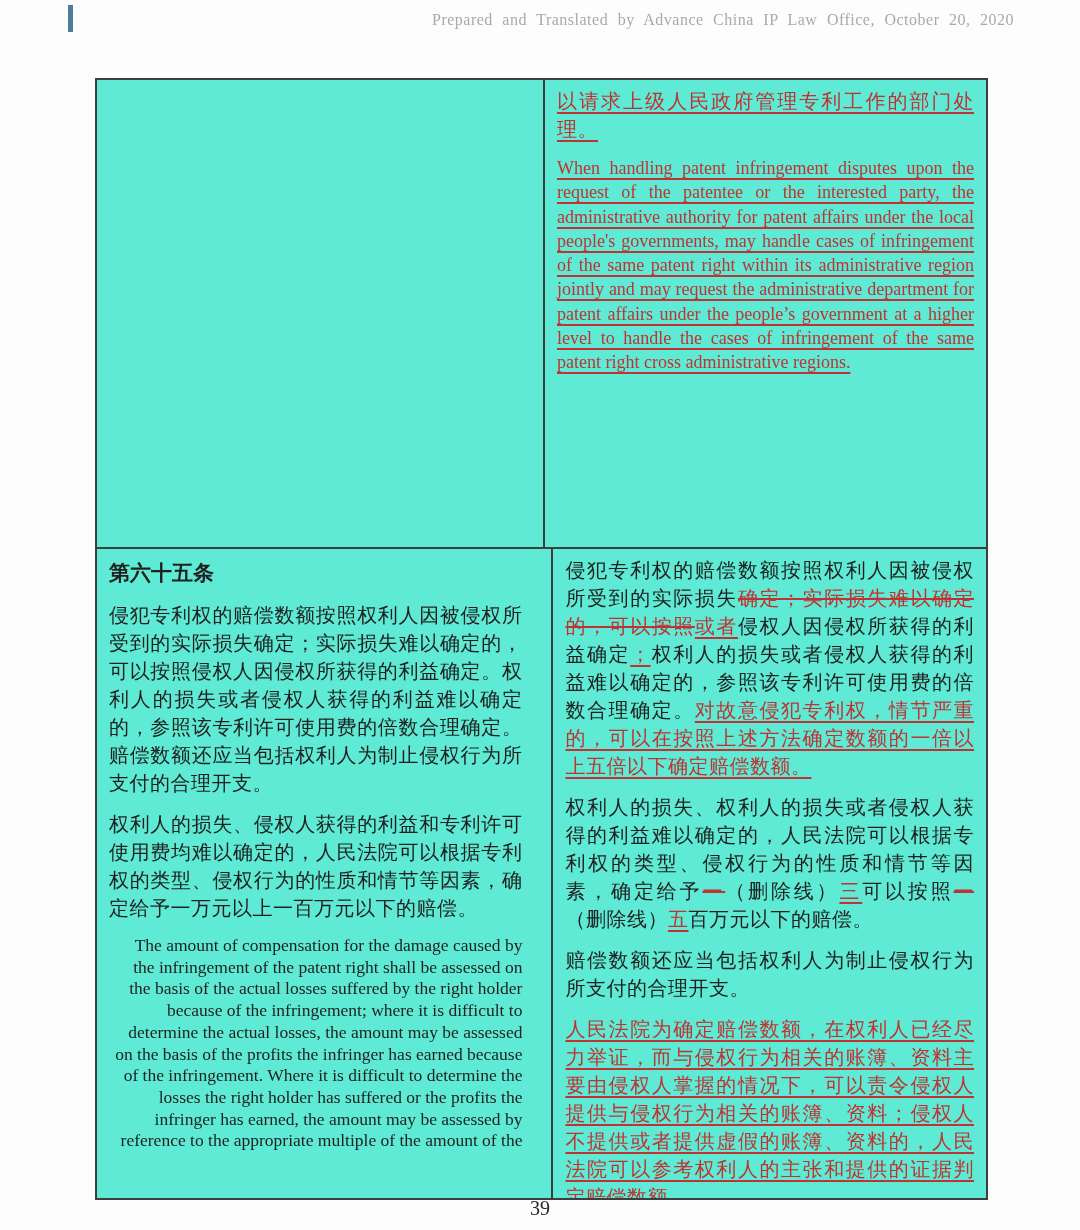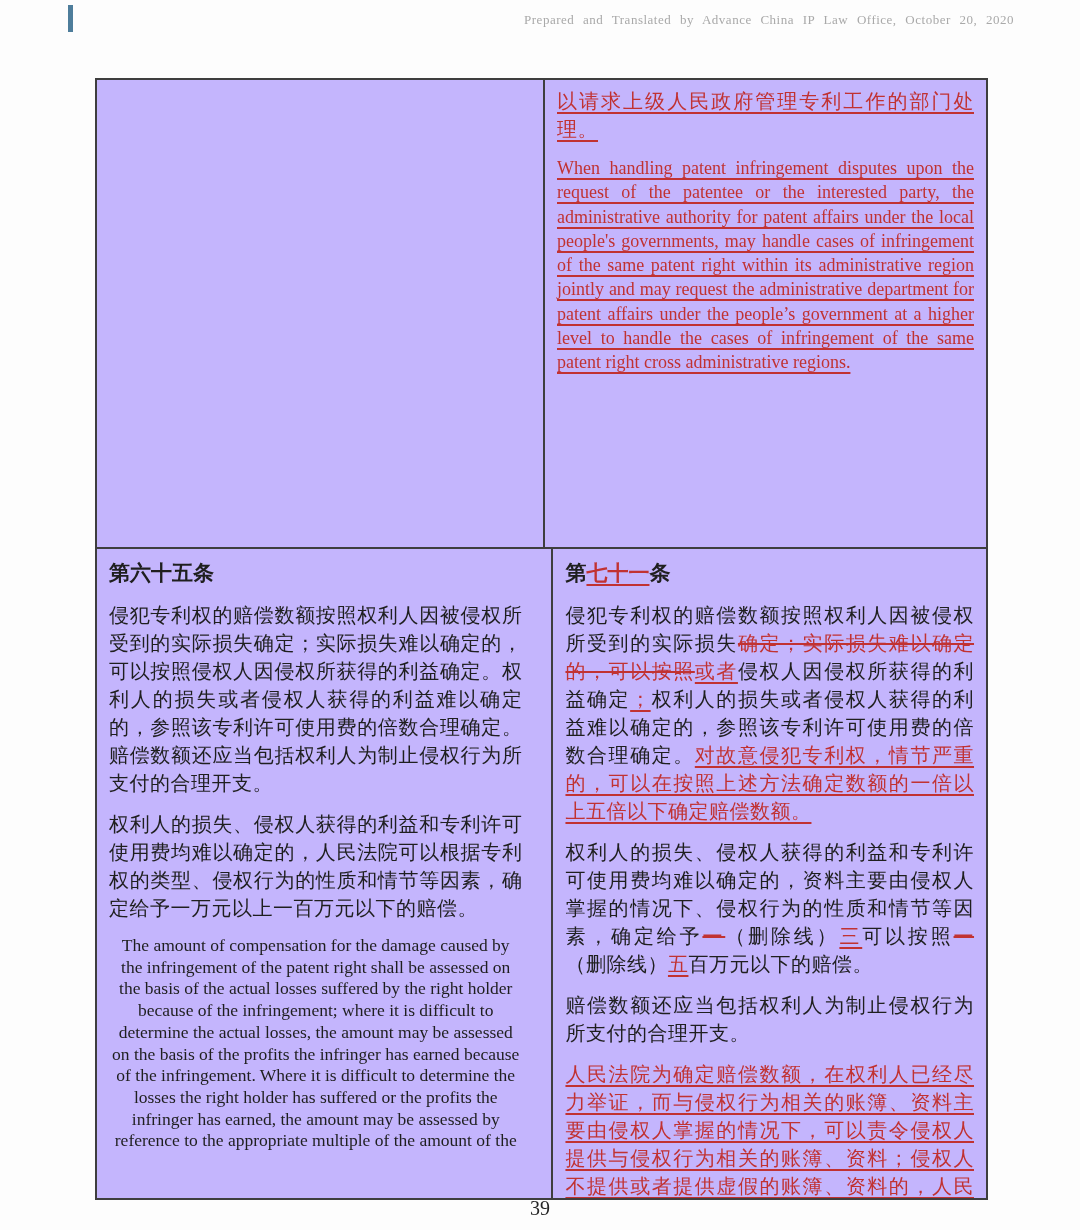--- a/index.html
+++ b/index.html
@@ -10,35 +10,35 @@
     --header-gray:#a9a9a9;
   }
   html,body{margin:0;padding:0;background:#fbfbfb;}
   .page{
     position:relative;width:1080px;height:1230px;background:#fdfdfd;
     font-family:"Liberation Serif","DejaVu Serif",serif;color:var(--txt);
     overflow:hidden;
   }
   .accent-bar{position:absolute;left:68px;top:5px;width:5px;height:27px;background:var(--accent-blue);}
   .header{position:absolute;top:7px;right:66px;text-align:right;color:var(--header-gray);}
-  .header-line-en{font-size:13px;line-height:25px;word-spacing:5px;letter-spacing:.5px;}
+  .header-line-en{font-size:16px;line-height:25px;word-spacing:5px;letter-spacing:.5px;}
   .header-line-zh{font-size:17.5px;line-height:25px;letter-spacing:1px;}
   .doc-table{
     position:absolute;left:95px;top:78px;width:889px;
-    border:2px solid var(--border);box-sizing:content-box;background:#c4b5fd;
+    border:2px solid var(--border);box-sizing:content-box;background:#5eead4;
   }
   .row{display:flex;}
   .row-1{height:467px;}
   .row-2{height:649px;border-top:2px solid var(--border);gap:17px;}
   .cell{box-sizing:border-box;overflow:hidden;padding:7px 12px 0 12px;}
   .cell-left{width:446px;}
   .cell-right{width:443px;border-left:2px solid var(--border);}
   p{margin:0 0 13px 0;}
   p.zh{font-size:20px;line-height:28px;text-align:justify;text-justify:inter-character;letter-spacing:.5px;}
-  p.en{font-size:17.5px;line-height:21.7px;text-align:center;margin-bottom:12px;}
+  p.en{font-size:17.5px;line-height:21.7px;text-align:right;margin-bottom:12px;}
   p.en-red{font-size:18px;line-height:24.3px;text-align:justify;margin-bottom:14px;}
   p.heading-zh{font-size:21px;line-height:26px;font-weight:bold;margin:4px 0 15px 0;}
   p.heading-en{font-size:19px;line-height:24px;font-weight:bold;margin:4px 0 15px 0;}
   .seg-norm{}
   .seg-bold{font-weight:bold;}
   .seg-ins{color:var(--ins-red);text-decoration:underline;text-decoration-thickness:1.5px;text-underline-offset:4px;}
   .seg-ins-bold{color:var(--ins-red);font-weight:bold;text-decoration:underline;text-decoration-thickness:2px;text-underline-offset:4px;}
   .seg-del{color:var(--ins-red);text-decoration:line-through;text-decoration-thickness:1.5px;}
   .page-number{position:absolute;top:1197px;left:0;width:100%;text-align:center;font-size:20px;color:#262626;}
 </style>
@@ -62,23 +62,22 @@
         </div>
     </div>
     <div class="row row-2">
       <div class="cell cell-left">
           <p class="heading-zh"><span class="seg-bold">第六十五条</span></p>
           <p class="zh"><span class="seg-norm">侵犯专利权的赔偿数额按照权利人因被侵权所受到的实际损失确定；实际损失难以确定的，可以按照侵权人因侵权所获得的利益确定。权利人的损失或者侵权人获得的利益难以确定的，参照该专利许可使用费的倍数合理确定。赔偿数额还应当包括权利人为制止侵权行为所支付的合理开支。</span></p>
           <p class="zh"><span class="seg-norm">权利人的损失、侵权人获得的利益和专利许可使用费均难以确定的，人民法院可以根据专利权的类型、侵权行为的性质和情节等因素，确定给予一万元以上一百万元以下的赔偿。</span></p>
           <p class="en"><span class="seg-norm">The amount of compensation for the damage caused by the infringement of the patent right shall be assessed on the basis of the actual losses suffered by the right holder because of the infringement; where it is difficult to determine the actual losses, the amount may be assessed on the basis of the profits the infringer has earned because of the infringement. Where it is difficult to determine the losses the right holder has suffered or the profits the infringer has earned, the amount may be assessed by reference to the appropriate multiple of the amount of the</span></p>
         </div>
       <div class="cell cell-right">
-          <p class="heading-zh"><span class="seg-bold">第</span><span class="seg-ins-bold">七十一</span><span class="seg-bold">条</span></p>
           <p class="zh"><span class="seg-norm">侵犯专利权的赔偿数额按照权利人因被侵权所受到的实际损失</span><span class="seg-del">确定；实际损失难以确定的，可以按照</span><span class="seg-ins">或者</span><span class="seg-norm">侵权人因侵权所获得的利益确定</span><span class="seg-ins">；</span><span class="seg-norm">权利人的损失或者侵权人获得的利益难以确定的，参照该专利许可使用费的倍数合理确定。</span><span class="seg-ins">对故意侵犯专利权，情节严重的，可以在按照上述方法确定数额的一倍以上五倍以下确定赔偿数额。</span></p>
-          <p class="zh"><span class="seg-norm">权利人的损失、侵权人获得的利益和专利许可使用费均难以确定的，资料主要由侵权人掌握的情况下、侵权行为的性质和情节等因素，确定给予</span><span class="seg-del">一</span><span class="seg-norm">（删除线）</span><span class="seg-ins">三</span><span class="seg-norm">可以按照</span><span class="seg-del">一</span><span class="seg-norm">（删除线）</span><span class="seg-ins">五</span><span class="seg-norm">百万元以下的赔偿。</span></p>
+          <p class="zh"><span class="seg-norm">权利人的损失、权利人的损失或者侵权人获得的利益难以确定的，人民法院可以根据专利权的类型、侵权行为的性质和情节等因素，确定给予</span><span class="seg-del">一</span><span class="seg-norm">（删除线）</span><span class="seg-ins">三</span><span class="seg-norm">可以按照</span><span class="seg-del">一</span><span class="seg-norm">（删除线）</span><span class="seg-ins">五</span><span class="seg-norm">百万元以下的赔偿。</span></p>
           <p class="zh"><span class="seg-norm">赔偿数额还应当包括权利人为制止侵权行为所支付的合理开支。</span></p>
           <p class="zh"><span class="seg-ins">人民法院为确定赔偿数额，在权利人已经尽力举证，而与侵权行为相关的账簿、资料主要由侵权人掌握的情况下，可以责令侵权人提供与侵权行为相关的账簿、资料；侵权人不提供或者提供虚假的账簿、资料的，人民法院可以参考权利人的主张和提供的证据判定赔偿数额。</span></p>
         </div>
     </div>
   </div>
 
   <div class="page-number">39</div>
 
 </div>
 

